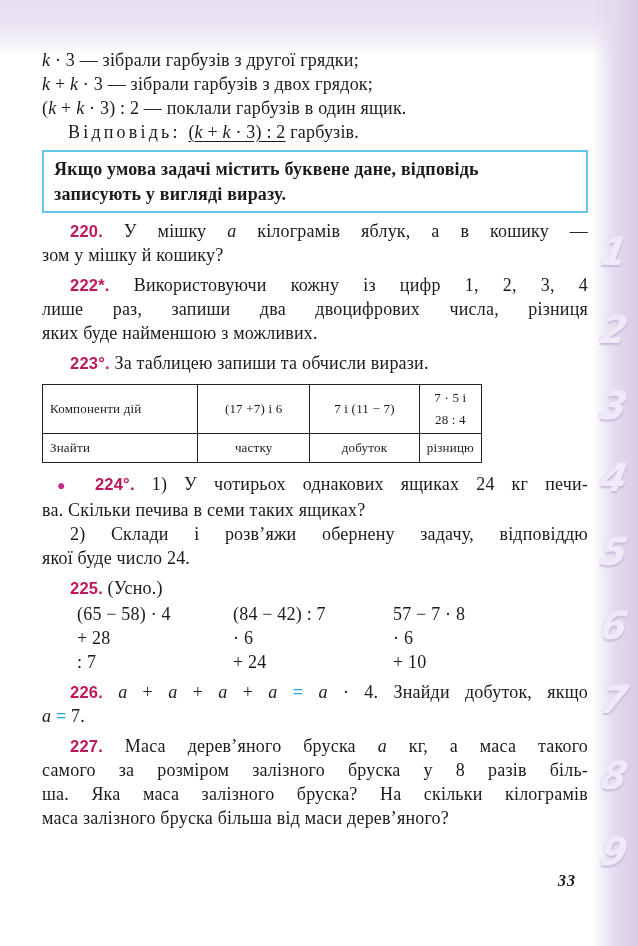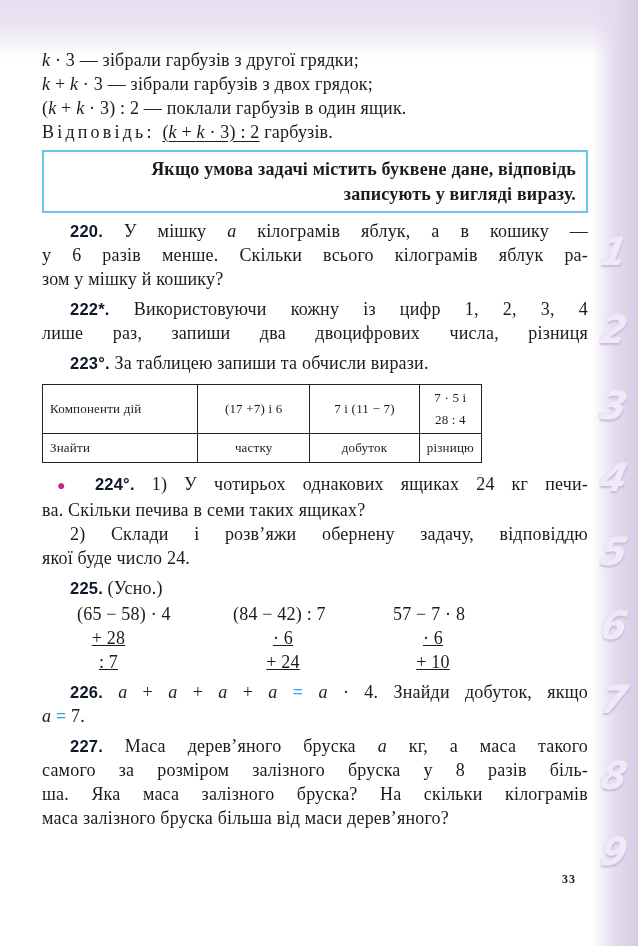--- a/index.html
+++ b/index.html
@@ -28,51 +28,51 @@
   }
   .content{
     position:absolute;left:42px;top:48px;width:546px;
     font-size:18px;line-height:24px;letter-spacing:.2px;
   }
   .rline{text-align:justify;}
   .rline.j{text-align-last:justify;}
   .ind{text-indent:28px;}
   .ind15{text-indent:15px;}
   .num{
-    color:#0f172a;font-family:"Liberation Sans","DejaVu Sans",sans-serif;
+    color:#be185d;font-family:"Liberation Sans","DejaVu Sans",sans-serif;
     font-weight:bold;font-size:16.5px;
   }
   .i{font-style:italic;}
   .u{text-decoration:underline;text-underline-offset:3px;}
   .u.i{font-style:italic;}
-  .sp{letter-spacing:3.2px;}
+  .sp{letter-spacing:3.2px;margin-left:26px;}
   .blue{color:#29a7e1;font-weight:bold;}
   .bullet{color:#c42a85;font-size:14px;}
   .rule-box{
     margin-top:6px;border:2px solid #63c6ea;background:#ffffff;
-    padding:5px 10px 4px;text-align:right;font-weight:bold;line-height:25px;
+    padding:5px 10px 4px;text-align:left;font-weight:bold;line-height:25px;
   }
   .para{margin-top:6px;}
   .t223{
     margin-top:9px;border-collapse:collapse;width:440px;
     font-size:13px;line-height:22px;
   }
   .t223 td{border:1.7px solid #222;padding:2px 7px;height:24px;}
   .t223 td.c{text-align:center;}
   .calc{margin-top:2px;display:flex;}
   .calc-col1{margin-left:35px;width:156px;}
   .calc-col2{width:160px;}
   .calc-col3{width:140px;}
-  .csub{text-align:center;text-decoration:underline;}
+  .csub{text-align:left;}
   .calc-col1 .csub{width:63px;}
   .calc-col2 .csub{width:100px;}
   .calc-col3 .csub{width:80px;}
   .pageno{
     position:absolute;right:62px;top:872px;
-    font-weight:bold;font-size:12px;letter-spacing:1px;
+    font-weight:bold;font-size:16px;letter-spacing:1px;font-style:italic;
   }
 </style>
 </head>
 <body>
 
 <div class="top-band"></div>
 <div class="right-strip"></div>
 
 <div class="tab-num" style="top:232px">1</div>
 <div class="tab-num" style="top:310px">2</div>
@@ -93,28 +93,28 @@
     <div class="rline"><span class="sp">Відповідь: </span><span class="u">(</span><span class="u i">k</span><span class="u"> + </span><span class="u i">k</span><span class="u"> · 3) : 2</span><span> гарбузів.</span></div>
   </div>
 
   <div class="rule-box">
     <div>Якщо умова задачі містить буквене дане, відповідь</div>
     <div>записують у вигляді виразу.</div>
   </div>
 
   <div class="para">
     <div class="rline j ind"><span class="num">220.</span><span> У мішку </span><span class="i">a</span><span> кілограмів яблук, а в кошику —</span></div>
-    <div class="rline j"><span>у 6 разів менше. Скільки всього кілограмів яблук ра-</span></div>
     <div class="rline"><span>зом у мішку й кошику?</span></div>
   </div>
 
 
   <div class="para">
     <div class="rline j ind"><span class="num">222*.</span><span> Використовуючи кожну із цифр 1, 2, 3, 4</span></div>
     <div class="rline j"><span>лише раз, запиши два двоцифрових числа, різниця</span></div>
+    <div class="rline"><span>яких буде найменшою з можливих.</span></div>
   </div>
 
   <div class="para">
     <div class="rline ind"><span class="num">223°.</span><span> За таблицею запиши та обчисли вирази.</span></div>
   </div>
 
   <table class="t223">
     <tbody>
       <tr>
         <td style="width:165px">Компоненти дій</td>

